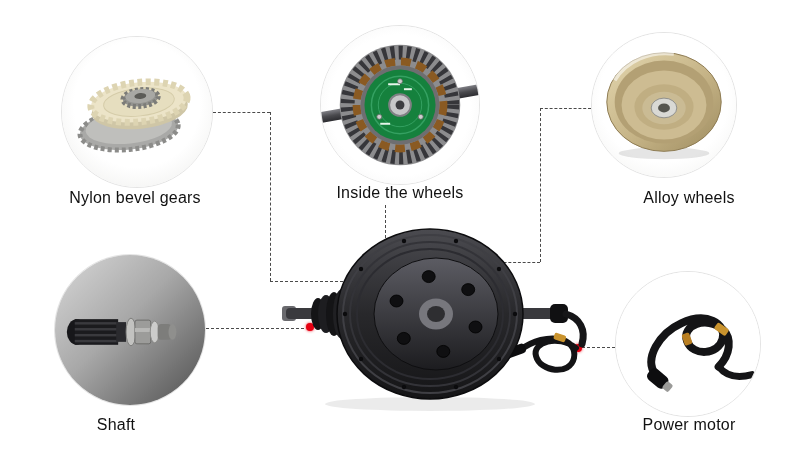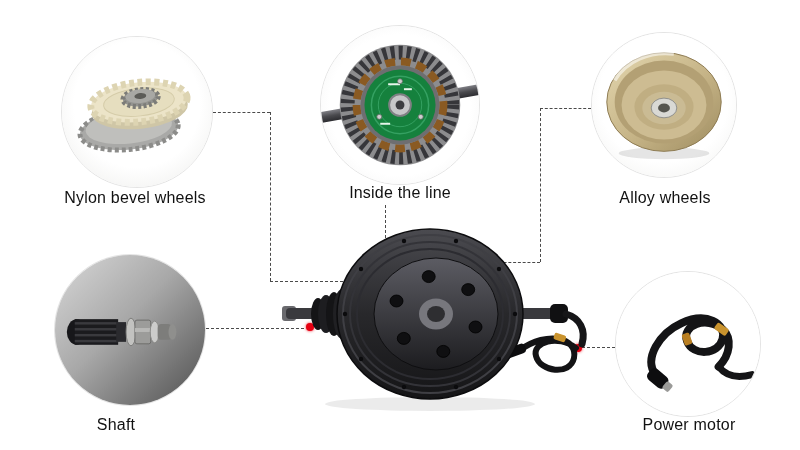--- a/index.html
+++ b/index.html
@@ -73,21 +73,21 @@
         <ellipse rx="49" ry="20" fill="#ece4c8"></ellipse>
         <ellipse rx="49" ry="20" fill="none" stroke="#ddd4b2" stroke-width="7" stroke-dasharray="5 3.5"></ellipse>
         <ellipse rx="36" ry="14" fill="#e6debf" stroke="#d5cca9" stroke-width="1"></ellipse>
         <ellipse cx="2" cy="-4" rx="18" ry="8.5" fill="#93938f"></ellipse>
         <ellipse cx="2" cy="-4" rx="18" ry="8.5" fill="none" stroke="#7c7c78" stroke-width="5" stroke-dasharray="3 2.4"></ellipse>
         <ellipse cx="2" cy="-6" rx="15" ry="7" fill="#a8a8a4"></ellipse>
         <ellipse cx="2" cy="-6" rx="6" ry="3" fill="#5c5c58"></ellipse>
       </g>
     </svg>
   </div>
-  <div class="label" style="left:25px; top:188px;">Nylon bevel wheels</div>
+  <div class="label" style="left:25px; top:188px;">Nylon bevel gears</div>
 
   <div class="circle" style="left:320px; top:25px; width:160px; height:160px;">
     <svg viewBox="0 0 160 160" aria-hidden="true">
       <defs>
         <radialGradient id="ibg" cx="0.5" cy="0.5" r="0.72">
           <stop offset="0.62" stop-color="#ffffff"></stop>
             <stop offset="1" stop-color="#efefef"></stop>
         </radialGradient>
         <linearGradient id="iax" x1="0" y1="0" x2="0" y2="1">
           <stop offset="0" stop-color="#808086"></stop>
@@ -109,21 +109,21 @@
       <rect x="68" y="58" width="12" height="2" fill="#e6f5ea"></rect>
       <rect x="84" y="63" width="8" height="2" fill="#e6f5ea"></rect>
       <rect x="60" y="98" width="10" height="2" fill="#e6f5ea"></rect>
       <circle cx="80" cy="56" r="2.5" fill="#cfcfcf" stroke="#6f6f6f" stroke-width="0.8"></circle>
       <circle cx="59" cy="92" r="2.5" fill="#cfcfcf" stroke="#6f6f6f" stroke-width="0.8"></circle>
       <circle cx="101" cy="92" r="2.5" fill="#cfcfcf" stroke="#6f6f6f" stroke-width="0.8"></circle>
       <circle cx="80" cy="80" r="11" fill="#c6c6c8" stroke="#808084" stroke-width="2"></circle>
       <circle cx="80" cy="80" r="4.5" fill="#3c3c40"></circle>
     </svg>
   </div>
-  <div class="label" style="left:290px; top:183px;">Inside the line</div>
+  <div class="label" style="left:290px; top:183px;">Inside the wheels</div>
 
   <div class="circle" style="left:591px; top:32px; width:146px; height:146px;">
     <svg viewBox="0 0 146 146" aria-hidden="true">
       <defs>
         <linearGradient id="wg" x1="0" y1="0" x2="1" y2="1">
           <stop offset="0" stop-color="#e3d6ae"></stop>
             <stop offset="0.55" stop-color="#c5b386"></stop>
             <stop offset="1" stop-color="#9e8c60"></stop>
         </linearGradient>
         <radialGradient id="wbg" cx="0.5" cy="0.45" r="0.72">
@@ -138,21 +138,21 @@
         <ellipse rx="50" ry="42" fill="#b3a074"></ellipse>
         <ellipse cy="3" rx="43" ry="35" fill="#cdbc92"></ellipse>
         <ellipse cy="5" rx="30" ry="23" fill="#c0ae82"></ellipse>
         <ellipse cy="6" rx="22" ry="16.5" fill="#cabb94"></ellipse>
         <ellipse cy="6" rx="13" ry="10" fill="#d9d9d5" stroke="#8f8f8b" stroke-width="1"></ellipse>
         <ellipse cy="6" rx="6" ry="4.5" fill="#55554f"></ellipse>
         <path d="M -50 -22 A 58 50 0 0 1 10 -49" stroke="rgba(255,255,255,0.55)" stroke-width="4" fill="none"></path>
       </g>
     </svg>
   </div>
-  <div class="label" style="left:555px; top:188px;">Alloy wheels</div>
+  <div class="label" style="left:579px; top:188px;">Alloy wheels</div>
 
   <div class="circle" style="left:54px; top:254px; width:152px; height:152px;">
     <svg viewBox="0 0 152 152" aria-hidden="true">
       <defs>
         <linearGradient id="sbg" x1="0" y1="0" x2="1" y2="1">
           <stop offset="0" stop-color="#d8d8d8"></stop>
             <stop offset="0.45" stop-color="#a8a8a8"></stop>
             <stop offset="1" stop-color="#4e4e4e"></stop>
         </linearGradient>
       </defs>

